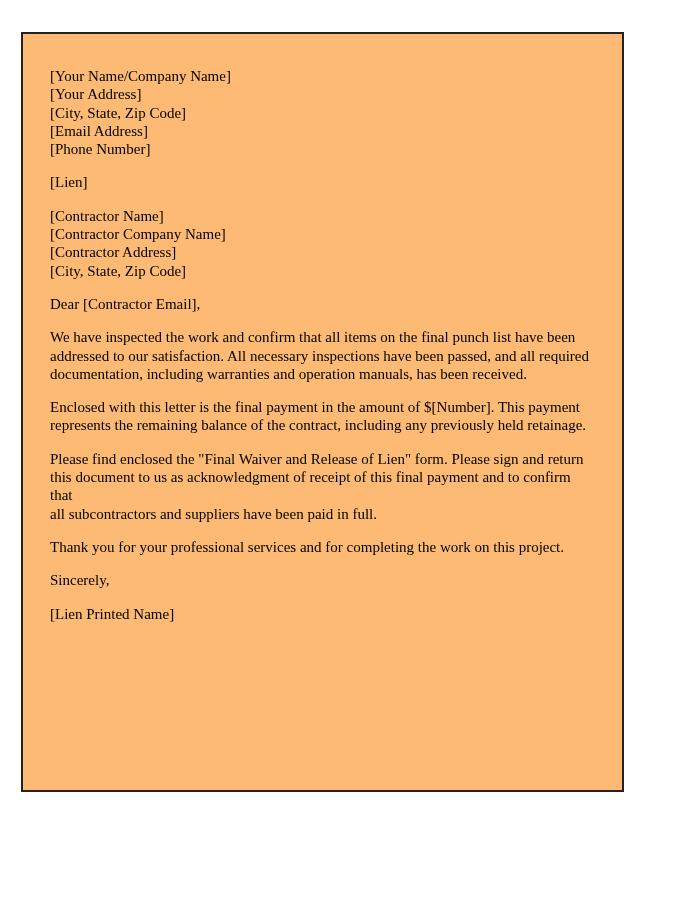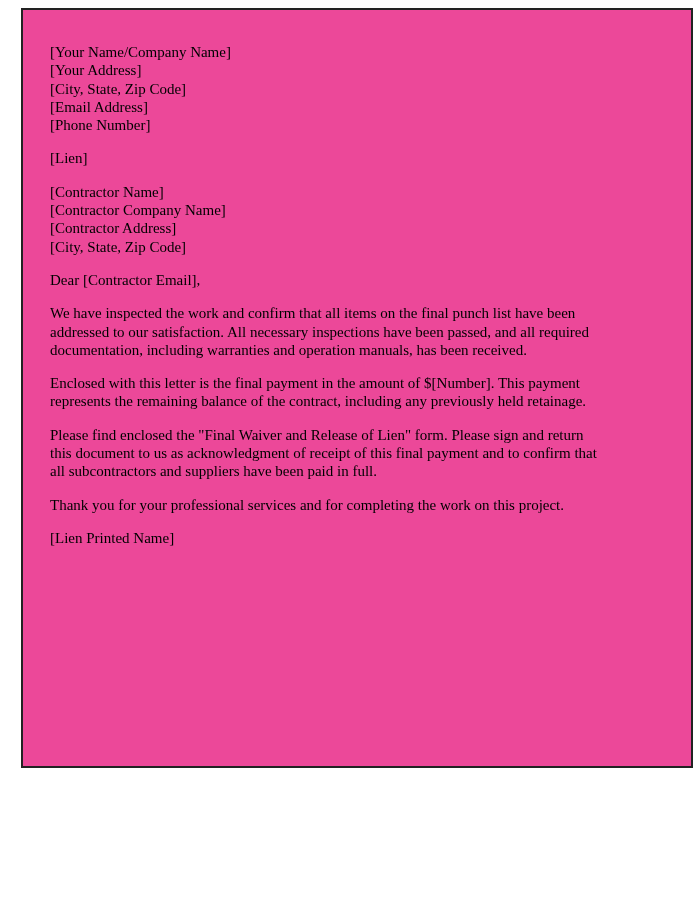--- a/index.html
+++ b/index.html
@@ -14,27 +14,27 @@
     position: relative;
     width: 700px;
     height: 900px;
     background: #ffffff;
     font-family: "Liberation Serif", "DejaVu Serif", serif;
     color: #000000;
   }
   .letter-box {
     position: absolute;
     left: 21px;
-    top: 8px;
-    width: 672px;
+    top: 32px;
+    width: 603px;
     height: 760px;
     box-sizing: border-box;
     border: 2px solid #222222;
     padding: 18px 26px 0 27px;
-    background: #ec4899;
+    background: #fdba74;
   }
   .letter-box p {
     font-size: 15px;
     line-height: 18.3px;
     margin: 15px 0;
     white-space: pre-line;
     color: #000000;
   }
   .letter-box p.subject {
     font-weight: bold;
@@ -58,15 +58,16 @@
     <p>Dear [Contractor Email],</p>
     <p>We have inspected the work and confirm that all items on the final punch list have been
 addressed to our satisfaction. All necessary inspections have been passed, and all required
 documentation, including warranties and operation manuals, has been received.</p>
     <p>Enclosed with this letter is the final payment in the amount of $[Number]. This payment
 represents the remaining balance of the contract, including any previously held retainage.</p>
     <p>Please find enclosed the "Final Waiver and Release of Lien" form. Please sign and return
 this document to us as acknowledgment of receipt of this final payment and to confirm that
 all subcontractors and suppliers have been paid in full.</p>
     <p>Thank you for your professional services and for completing the work on this project.</p>
+    <p>Sincerely,</p>
     <p>[Lien Printed Name]</p>
   </div>
 </div>
 
 </body></html>

